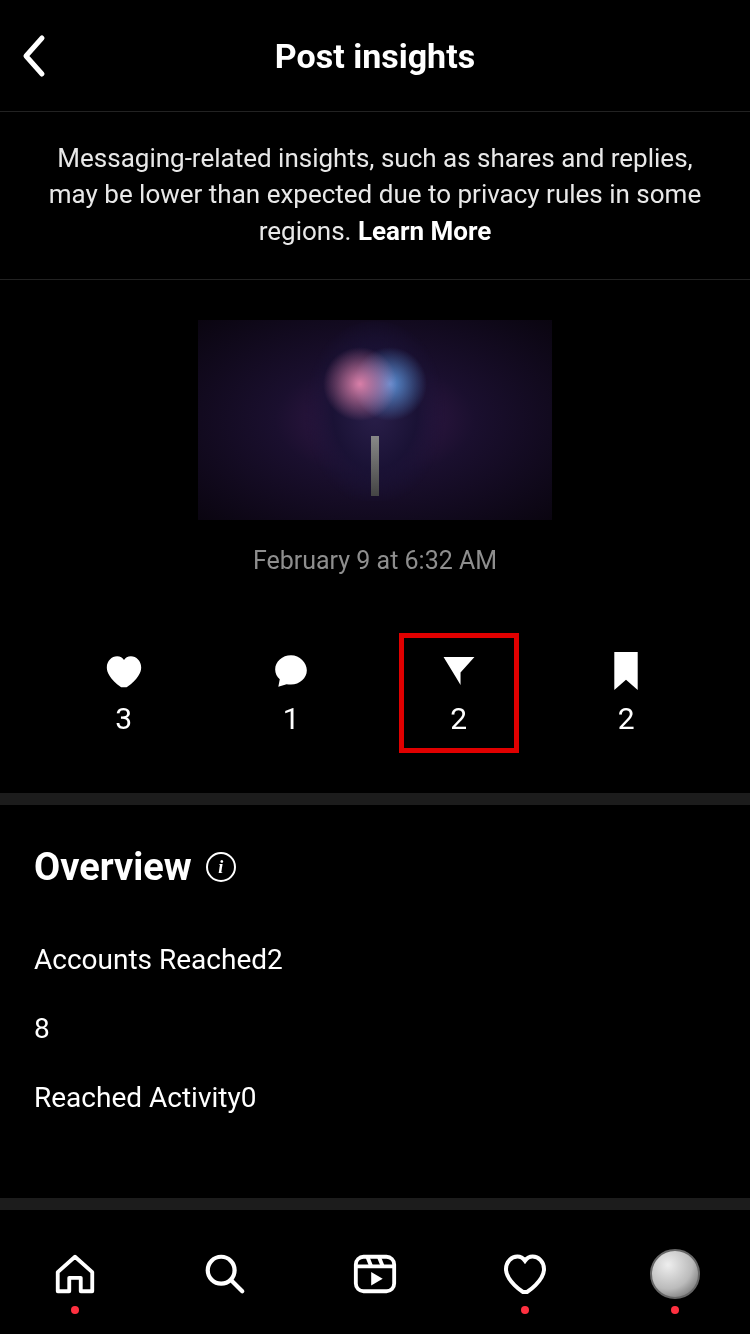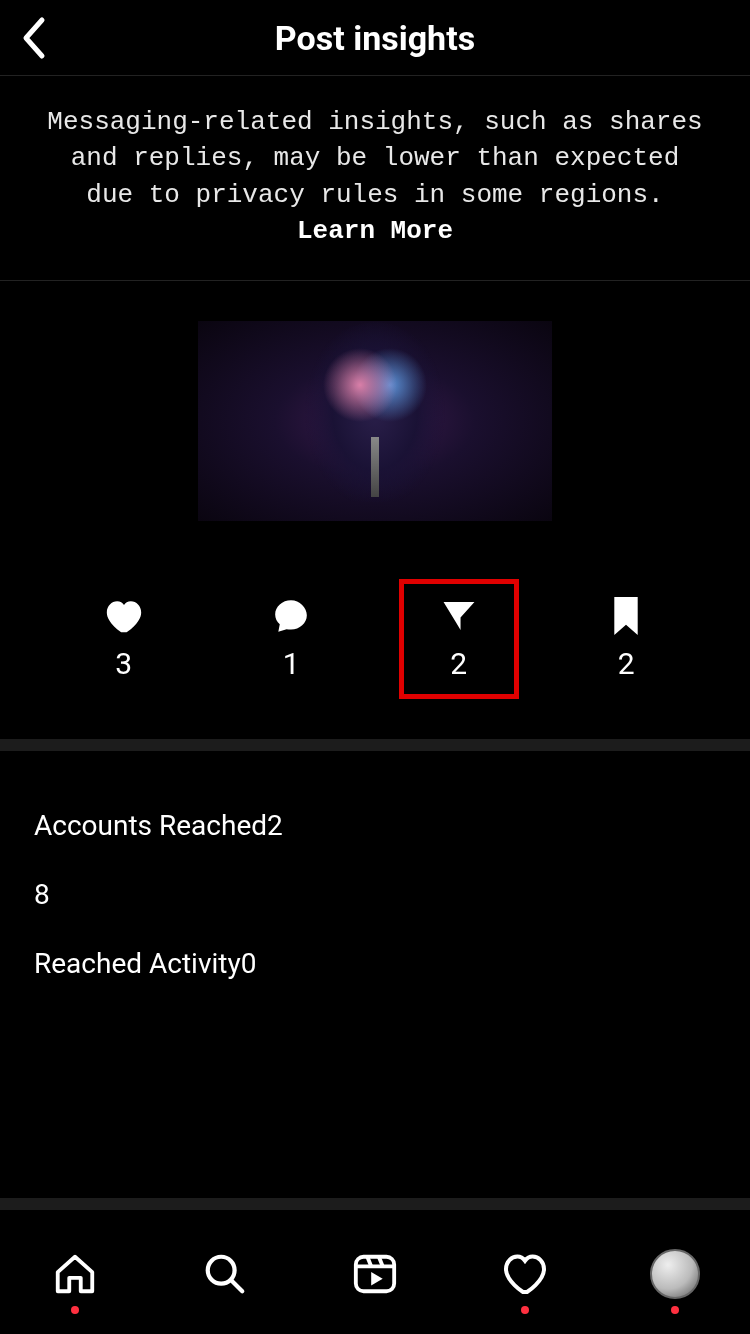--- a/index.html
+++ b/index.html
@@ -8,21 +8,21 @@
     height: 1334px;
     background: #000;
     color: #fff;
     font-family: -apple-system, BlinkMacSystemFont, "Segoe UI", Roboto, Helvetica, Arial, sans-serif;
     overflow: hidden;
     position: relative;
   }
   .header {
     display: flex;
     align-items: center;
-    height: 76px;
+    height: 112px;
     border-bottom: 1px solid #222;
     padding: 0 20px;
     position: relative;
   }
   .back-btn {
     position: absolute;
     left: 20px;
     display:flex;
     align-items:center;
     justify-content:center;
@@ -33,21 +33,20 @@
     font-size: 34px;
     font-weight: 700;
   }
   .notice {
     padding: 28px 40px 30px 40px;
     text-align: center;
     font-size: 26px;
     line-height: 1.4;
     color: #e8e8e8;
     border-bottom: 1px solid #222;
-    font-family: Liberation Mono, monospace;
   }
   .notice .learn-more {
     font-weight: 700;
     color: #fff;
   }
   .post-section {
     padding: 40px 0 30px 0;
     text-align: center;
   }
   .post-thumb {
@@ -176,20 +175,21 @@
   </div>
   <div class="header-title">Post insights</div>
 </div>
 
 <div class="notice">
   <span>Messaging-related insights, such as shares and replies, may be lower than expected due to privacy rules in some regions. </span><span class="learn-more">Learn More</span>
 </div>
 
 <div class="post-section">
   <div class="post-thumb"></div>
+  <div class="post-date">February 9 at 6:32 AM</div>
 </div>
 
 <div class="stats-row">
   <div class="stat">
     <div class="stat-icon">
       <svg width="40" height="36" viewBox="0 0 24 22">
           <path d="M12 21s-9-5.7-9-12.2C3 4.9 6 2 9.3 2c1.9 0 3.4 1 4.2 2.3C14.3 3 15.8 2 17.7 2 21 2 24 4.9 24 8.8 24 15.3 15 21 15 21h-3z" transform="translate(-1.5 0)" fill="#fff"></path>
         </svg>
     </div>
     <div class="stat-value">3</div>
@@ -216,20 +216,24 @@
           <path d="M2 0 H18 V26 L10 19 L2 26 Z" fill="#fff"></path>
         </svg>
     </div>
     <div class="stat-value">2</div>
   </div>
 </div>
 
 <div class="divider-thick"></div>
 
 <div class="overview">
+  <div class="overview-header">
+    <div class="overview-title">Overview</div>
+    <div class="info-icon">i</div>
+  </div>
   <div class="metric-row">
     <span>Accounts Reached</span>
     <span>2</span>
   </div>
   <div class="metric-row">
     <span>8</span>
   </div>
   <div class="metric-row">
     <span>Reached Activity</span>
     <span>0</span>

